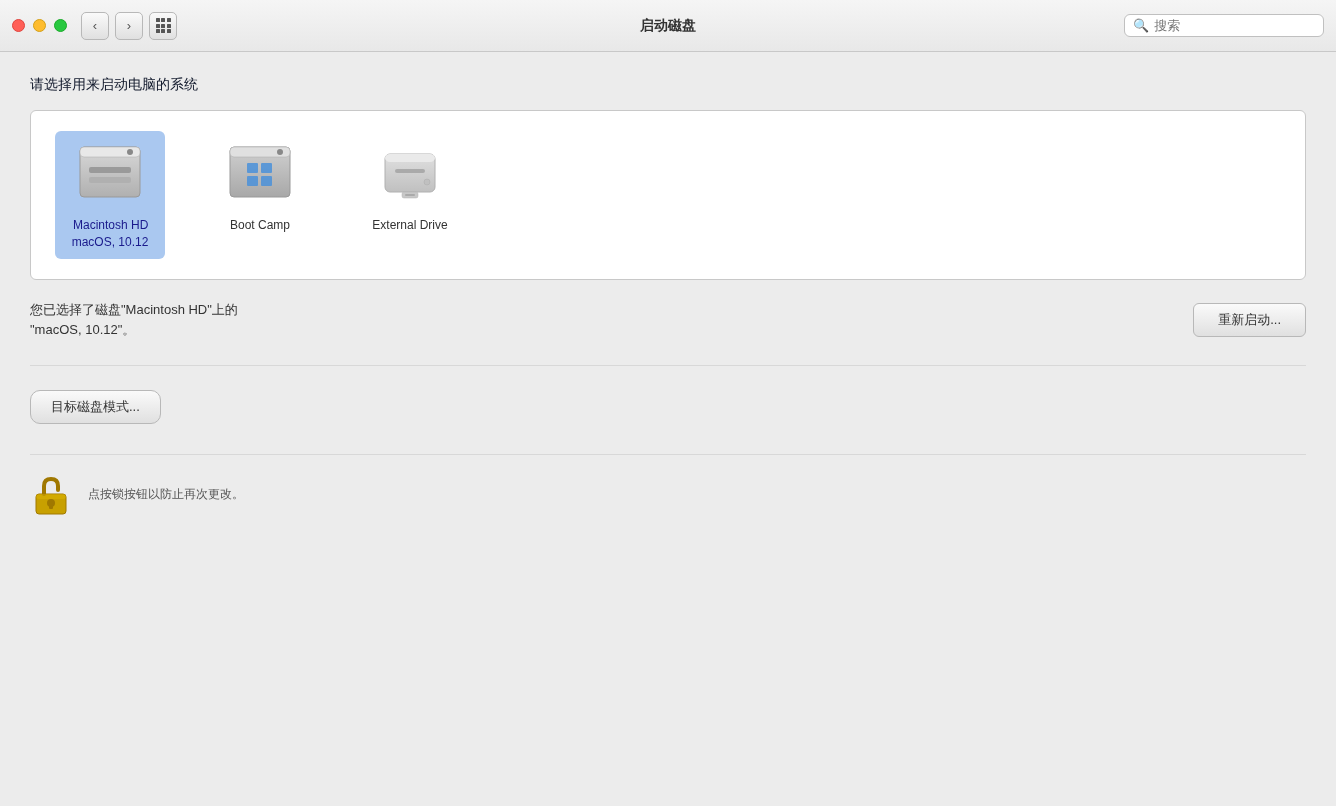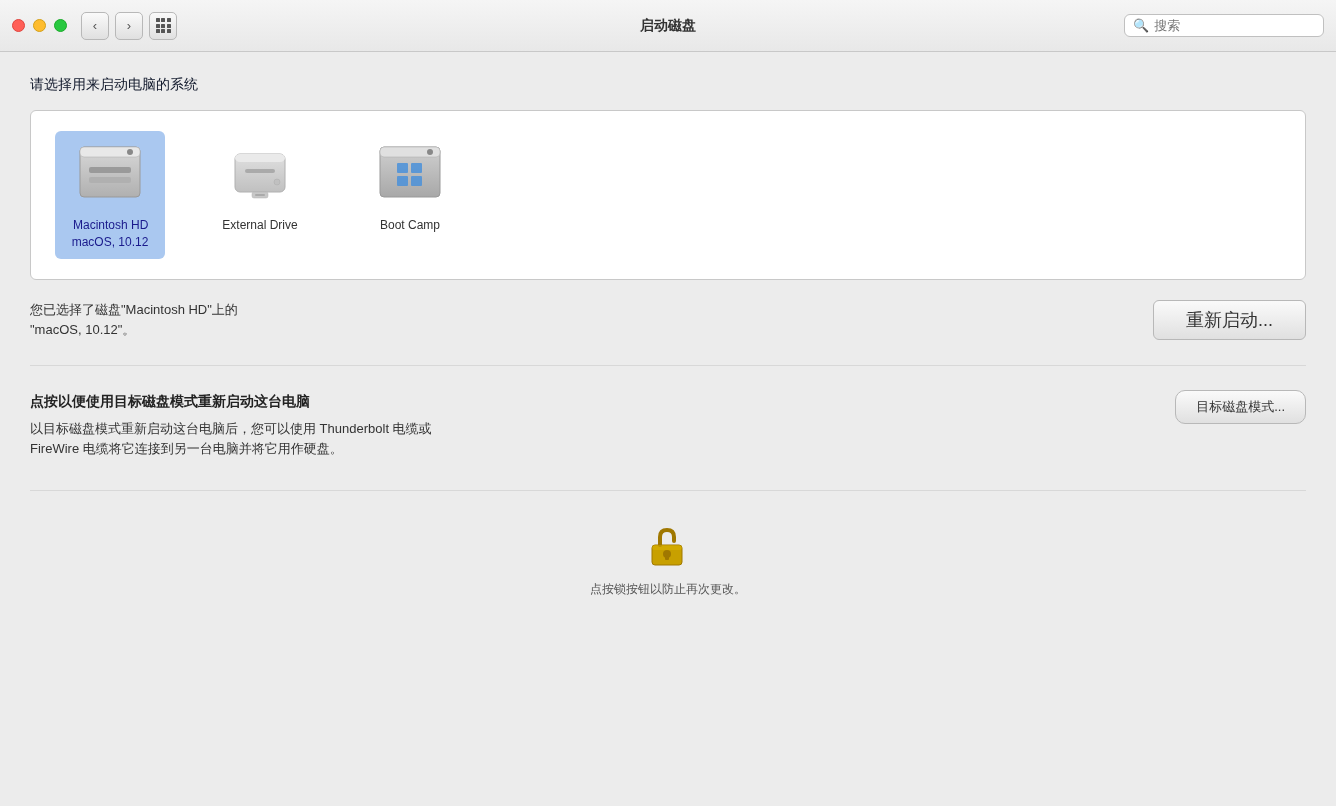--- a/index.html
+++ b/index.html
@@ -179,22 +179,22 @@
     .info-text {
       font-size: 13px;
       color: #333;
       line-height: 1.6;
       max-width: 600px;
     }
     .restart-btn {
       background: linear-gradient(to bottom, #fafafa, #e0e0e0);
       border: 1px solid #b8b8b8;
       border-radius: 6px;
-      padding: 7px 32px;
-      font-size: 18px;
+      padding: 7px 24px;
+      font-size: 13px;
       color: #333;
       cursor: pointer;
       white-space: nowrap;
     }
 
     
     .target-section {
       display: flex;
       align-items: flex-start;
       justify-content: space-between;
@@ -224,23 +224,22 @@
       margin-top: 0;
       flex-shrink: 0;
     }
 
     
     .lock-section {
       display: flex;
       align-items: center;
       gap: 14px;
       margin-top: 10px;
-      padding-top: 32px;
+      padding-top: 17px;
       border-top: 1px solid #d8d8d8;
-      flex-direction: column;
     }
     .lock-icon-wrap {
       width: 44px;
       height: 44px;
       flex-shrink: 0;
     }
     .lock-text {
       font-size: 12px;
       color: #555;
     }
@@ -300,20 +299,45 @@
             <linearGradient id="macGrad" x1="0" y1="0" x2="0" y2="1">
               <stop offset="0%" stop-color="#d8d8d8"></stop>
               <stop offset="100%" stop-color="#b0b0b0"></stop>
             </linearGradient>
           </defs>
         </svg>
       </div>
       <div class="drive-label">
         <span>Macintosh HD</span><br>
         <span>macOS, 10.12</span>
+      </div>
+    </div>
+
+    <div class="drive-item">
+      <div class="drive-icon">
+        <svg viewBox="0 0 70 65" width="70" height="65">
+          <defs>
+            <linearGradient id="bcGrad" x1="0" y1="0" x2="0" y2="1">
+              <stop offset="0%" stop-color="#d0d0d0"></stop>
+              <stop offset="100%" stop-color="#a8a8a8"></stop>
+            </linearGradient>
+          </defs>
+
+          <rect x="5" y="8" width="60" height="50" rx="4" ry="4" fill="url(#bcGrad)" stroke="#999" stroke-width="1"></rect>
+          <rect x="5" y="8" width="60" height="10" rx="4" ry="4" fill="#e0e0e0" stroke="#aaa" stroke-width="0.5"></rect>
+
+          <rect x="22" y="24" width="11" height="10" rx="1" fill="#4a90d9" opacity="0.85"></rect>
+          <rect x="36" y="24" width="11" height="10" rx="1" fill="#4a90d9" opacity="0.85"></rect>
+          <rect x="22" y="37" width="11" height="10" rx="1" fill="#4a90d9" opacity="0.85"></rect>
+          <rect x="36" y="37" width="11" height="10" rx="1" fill="#4a90d9" opacity="0.85"></rect>
+          <circle cx="55" cy="13" r="3" fill="#888"></circle>
+        </svg>
+      </div>
+      <div class="drive-label">
+        <span>Boot Camp</span>
       </div>
     </div>
 
     <div class="drive-item">
       <div class="drive-icon">
         <svg viewBox="0 0 70 65" width="70" height="65">
           <defs>
             <linearGradient id="extGrad" x1="0" y1="0" x2="0" y2="1">
               <stop offset="0%" stop-color="#e0e0e0"></stop>
               <stop offset="100%" stop-color="#c0c0c0"></stop>
@@ -330,59 +354,30 @@
 
           <rect x="27" y="53" width="16" height="6" rx="2" fill="#c8c8c8" stroke="#b0b0b0" stroke-width="0.5"></rect>
           <rect x="30" y="55" width="10" height="2" rx="1" fill="#aaa"></rect>
         </svg>
       </div>
       <div class="drive-label">
         <span>External Drive</span>
       </div>
     </div>
 
-    <div class="drive-item">
-      <div class="drive-icon">
-        <svg viewBox="0 0 70 65" width="70" height="65">
-          <defs>
-            <linearGradient id="bcGrad" x1="0" y1="0" x2="0" y2="1">
-              <stop offset="0%" stop-color="#d0d0d0"></stop>
-              <stop offset="100%" stop-color="#a8a8a8"></stop>
-            </linearGradient>
-          </defs>
-
-          <rect x="5" y="8" width="60" height="50" rx="4" ry="4" fill="url(#bcGrad)" stroke="#999" stroke-width="1"></rect>
-          <rect x="5" y="8" width="60" height="10" rx="4" ry="4" fill="#e0e0e0" stroke="#aaa" stroke-width="0.5"></rect>
-
-          <rect x="22" y="24" width="11" height="10" rx="1" fill="#4a90d9" opacity="0.85"></rect>
-          <rect x="36" y="24" width="11" height="10" rx="1" fill="#4a90d9" opacity="0.85"></rect>
-          <rect x="22" y="37" width="11" height="10" rx="1" fill="#4a90d9" opacity="0.85"></rect>
-          <rect x="36" y="37" width="11" height="10" rx="1" fill="#4a90d9" opacity="0.85"></rect>
-          <circle cx="55" cy="13" r="3" fill="#888"></circle>
-        </svg>
-      </div>
-      <div class="drive-label">
-        <span>Boot Camp</span>
-      </div>
-    </div>
-
   </div>
 
   <div class="info-row">
     <div class="info-text">
       您已选择了磁盘"Macintosh HD"上的<br>"macOS, 10.12"。
     </div>
     <button class="restart-btn">重新启动...</button>
   </div>
 
   <div class="target-section">
-    <div class="target-text">
-      <div class="target-title">点按以便使用目标磁盘模式重新启动这台电脑</div>
-      <div>以目标磁盘模式重新启动这台电脑后，您可以使用 Thunderbolt 电缆或<br>FireWire 电缆将它连接到另一台电脑并将它用作硬盘。</div>
-    </div>
     <button class="target-btn">目标磁盘模式...</button>
   </div>
 
   <div class="lock-section">
     <div class="lock-icon-wrap">
       <svg viewBox="0 0 44 44" width="44" height="44">
 
         <rect x="6" y="22" width="30" height="20" rx="3" ry="3" fill="#c8a000" stroke="#a07800" stroke-width="1"></rect>
 
         <path d="M 14 22 L 14 14 Q 14 7 21 7 Q 28 7 28 14 L 28 18" fill="none" stroke="#a07800" stroke-width="4" stroke-linecap="round"></path>

